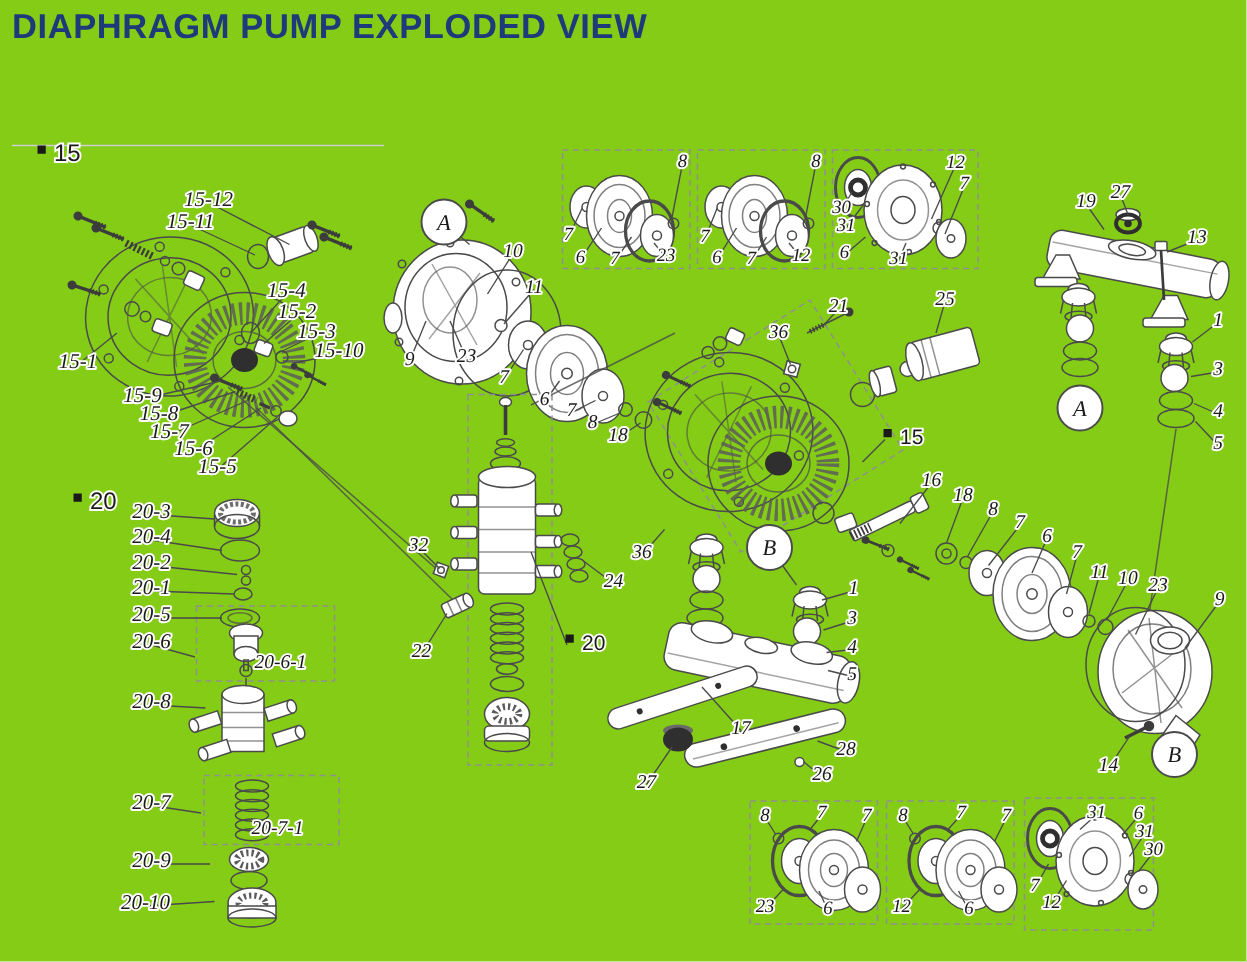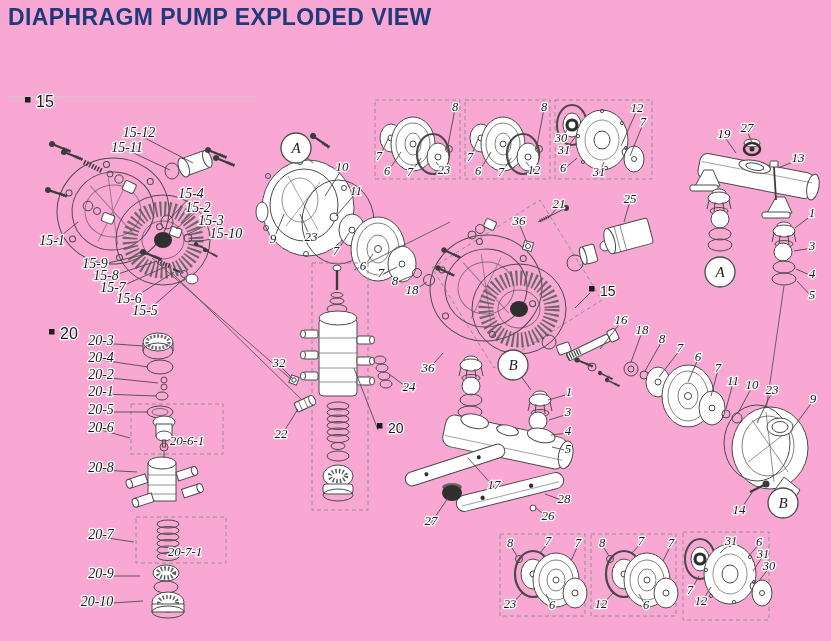--- a/index.html
+++ b/index.html
@@ -1,16 +1,16 @@
 <!DOCTYPE html>
 <html><head>
 <meta charset="utf-8">
 <style>
   html,body{margin:0;padding:0;background:#fff;width:831px;height:641px;overflow:hidden;}
-  #stage{position:relative;width:831px;height:641px;background:#f9a8d4;font-family:"Liberation Sans",sans-serif;}
+  #stage{position:relative;width:831px;height:641px;background:#84cc16;font-family:"Liberation Sans",sans-serif;}
   h1#title{position:absolute;top:4px;left:8px;margin:0;font-size:23px;font-weight:bold;
     letter-spacing:.4px;color:#1e3a7a;font-family:"Liberation Sans",sans-serif;}
   svg{position:absolute;top:0;left:0;}
   .ln{stroke:#4a4a4a;fill:none;stroke-width:1;}
   .lnf{stroke:#4a4a4a;fill:#fff;stroke-width:1;}
   .dk{fill:#2f2f2f;stroke:none;}
   .dash{stroke:#909090;fill:none;stroke-width:1;stroke-dasharray:4 3;}
   .leader{stroke:#4a4a4a;stroke-width:.9;fill:none;}
   .callout{font-family:"Liberation Serif",serif;font-style:italic;fill:#1a1a1a;text-anchor:middle;
     paint-order:stroke;stroke:#ffffff;stroke-width:2.6px;stroke-linejoin:round;}

